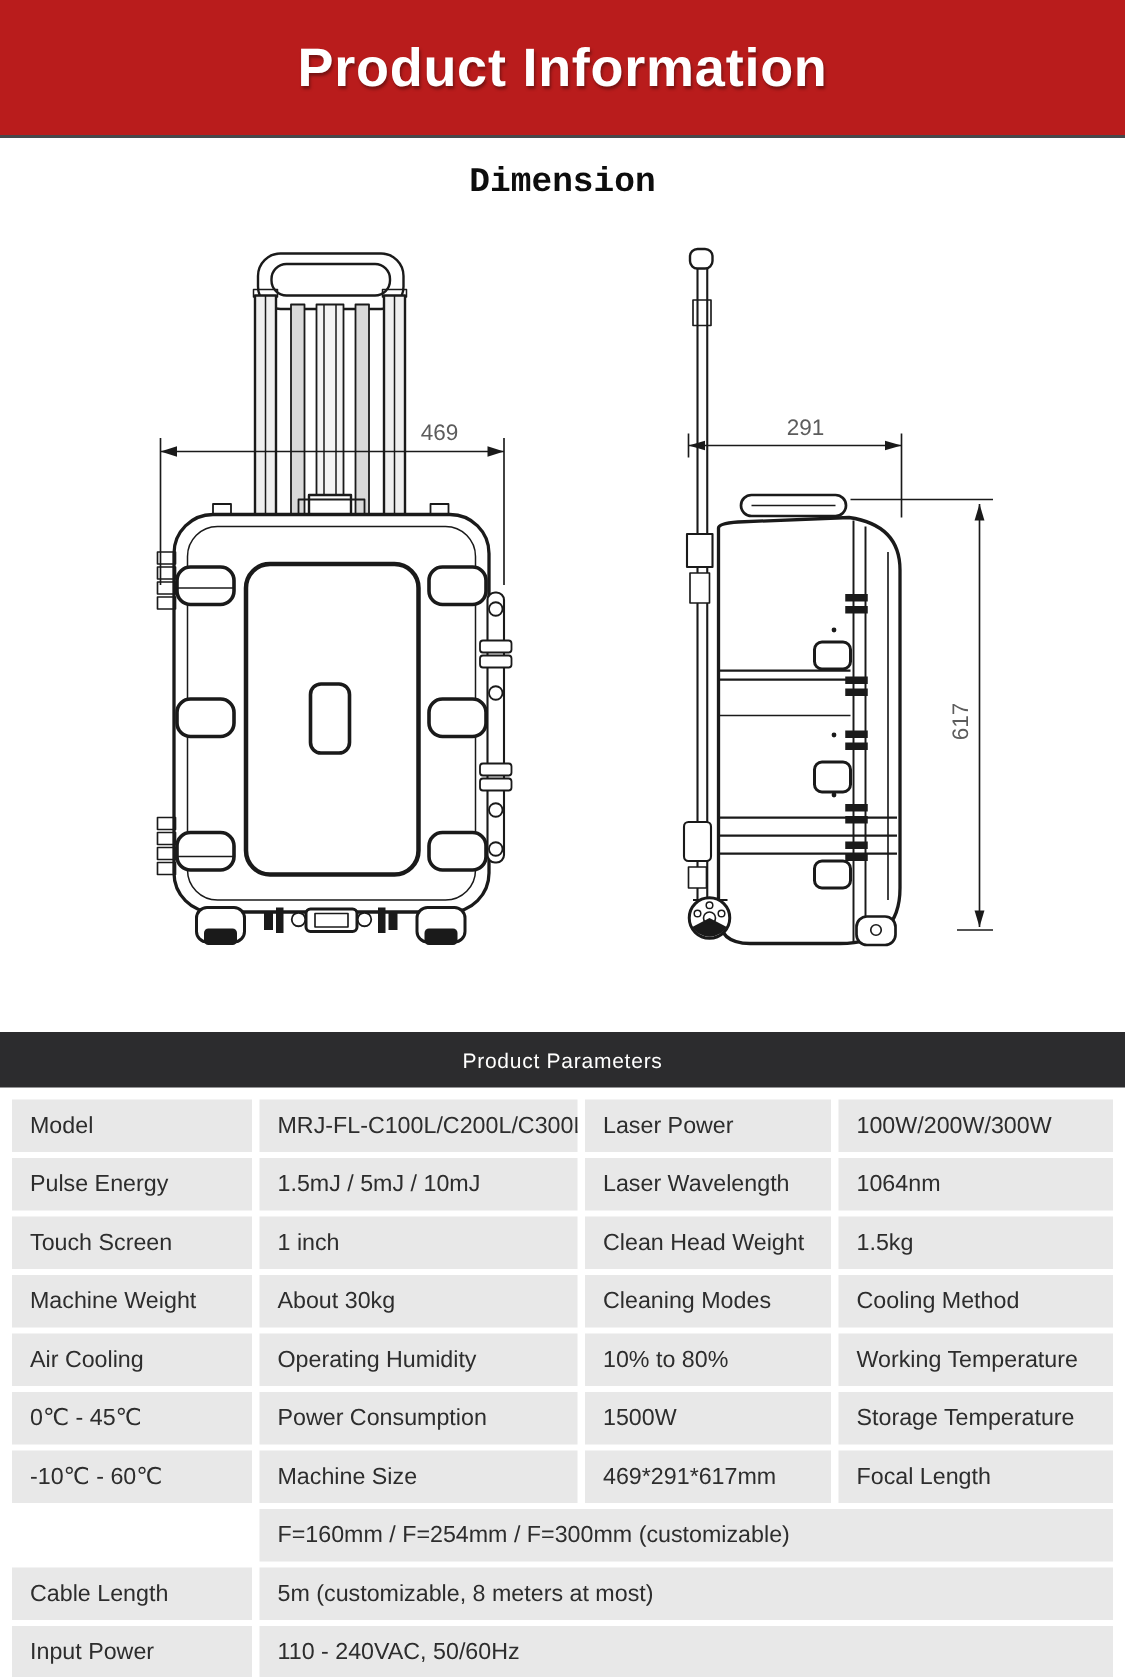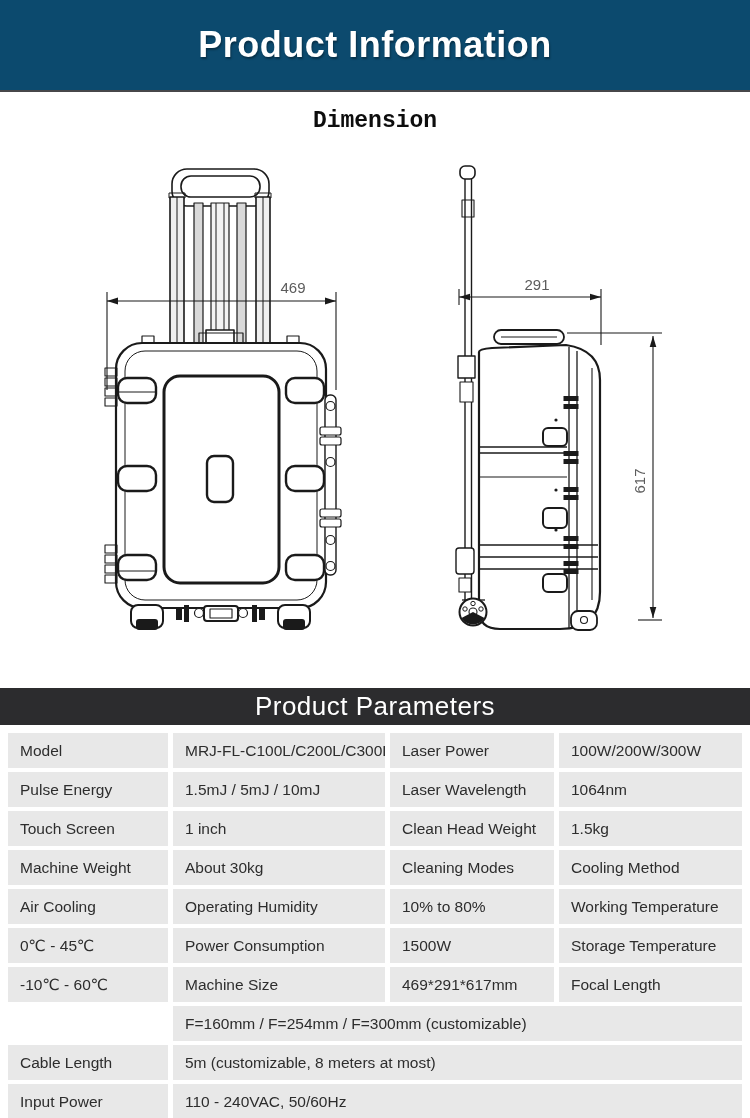--- a/index.html
+++ b/index.html
@@ -3,40 +3,40 @@
 <meta charset="utf-8">
 <style>
   html,body{margin:0;padding:0;background:#fff;}
   body{
     width:750px;height:1118px;overflow:hidden;position:relative;
     font-family:"Liberation Sans","DejaVu Sans",sans-serif;
     -webkit-font-smoothing:antialiased;
   }
   
   .header-bar{
-    height:90px;background:#0c4a6e;border-bottom:2px solid #47474a;
+    height:90px;background:#b91c1c;border-bottom:2px solid #47474a;
     display:flex;align-items:center;justify-content:center;
   }
   .header-bar h1{
     margin:0;color:#fff;font-size:36px;font-weight:bold;letter-spacing:.5px;
     text-shadow:1px 2px 2px rgba(0,0,0,.35);
   }
   
   .dim-title{
     height:58px;display:flex;align-items:center;justify-content:center;
   }
   .dim-title h2{margin:0;font-size:23px;font-weight:bold;color:#0d0d0d;font-family:Liberation Mono, monospace;}
   .drawing{display:block;width:750px;height:510px;}
   .drawing text{font-family:"Liberation Sans","DejaVu Sans",sans-serif;fill:#5c5c5c;font-size:15px;}
   
   .params-bar{
     height:37px;background:#2c2c2e;margin-top:28px;
     display:flex;align-items:center;justify-content:center;
   }
-  .params-bar h2{margin:2px;color:#fff;font-size:26px;font-weight:normal;letter-spacing:.5px;}
+  .params-bar h2{margin:2px;color:#fff;font-size:14px;font-weight:normal;letter-spacing:.5px;}
   .params-table{
     margin:8px 8px 0 8px;
     display:grid;
     grid-template-columns:160px 212px 164px 183px;
     column-gap:5px;row-gap:4px;
     grid-auto-rows:35px;
     border-radius:32px;
   }
   .cell{
     background:#e8e8e8;display:flex;align-items:center;

